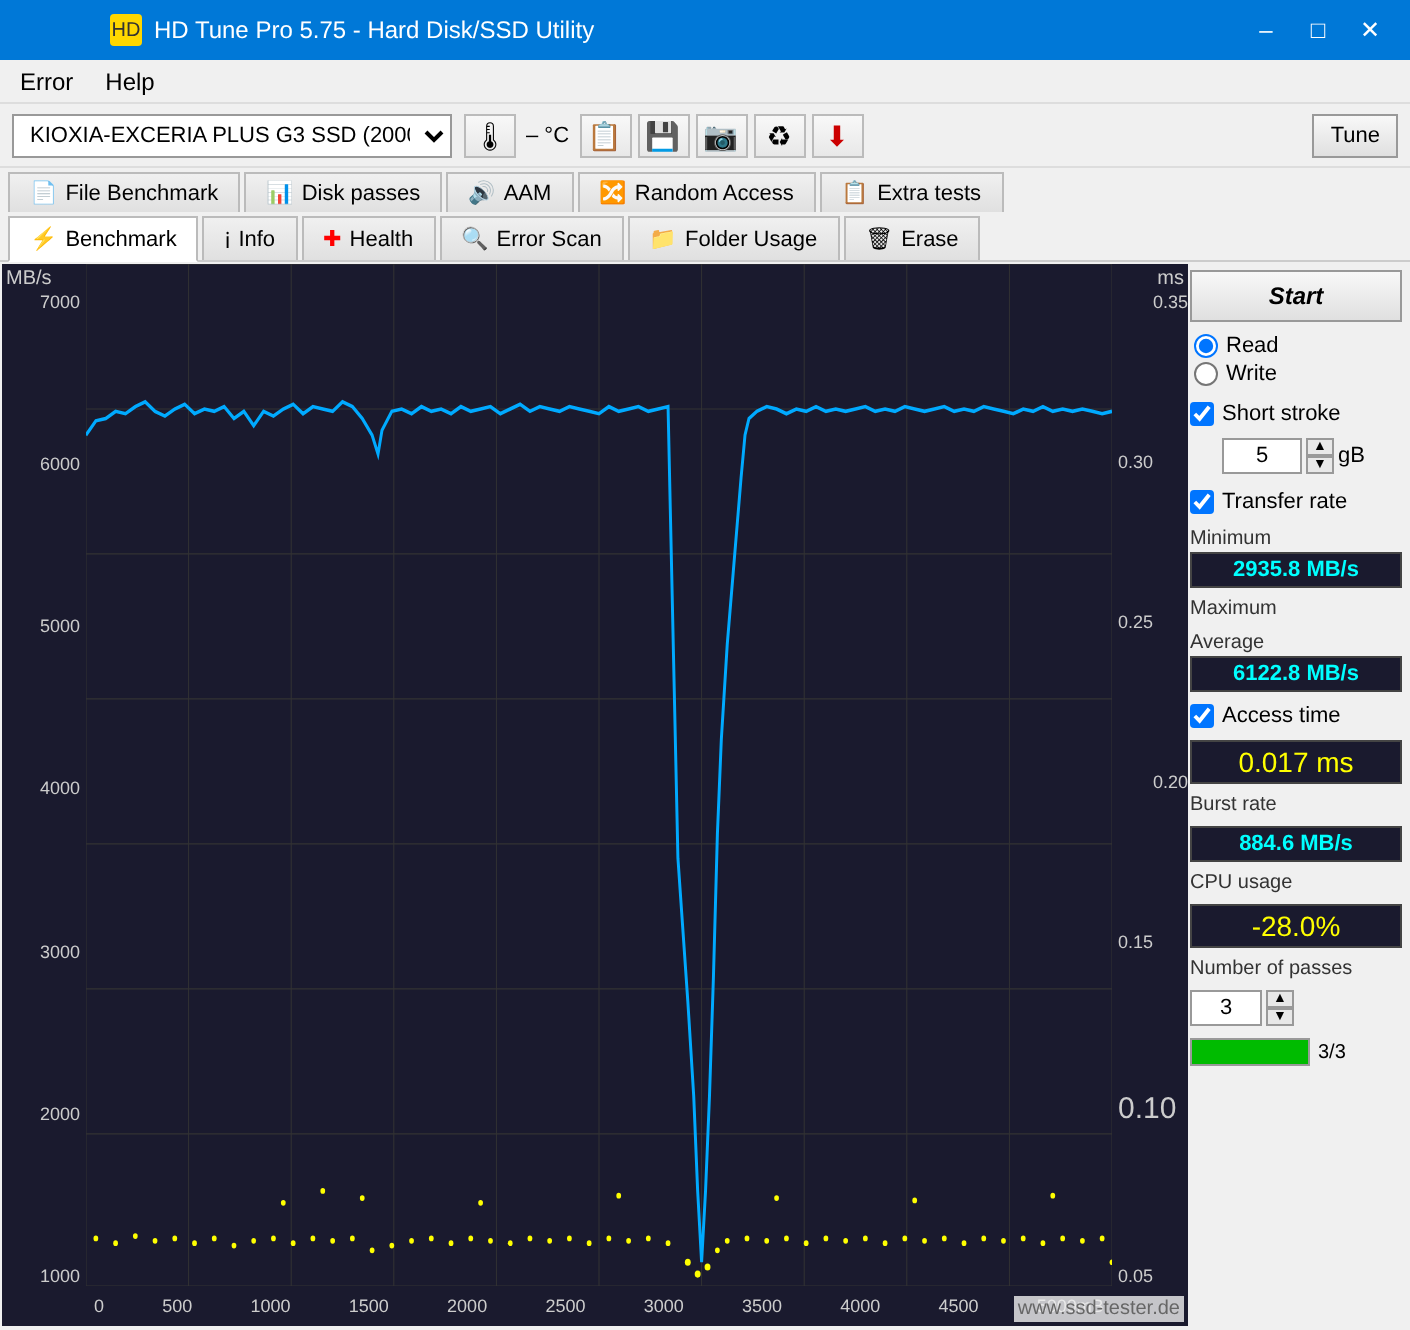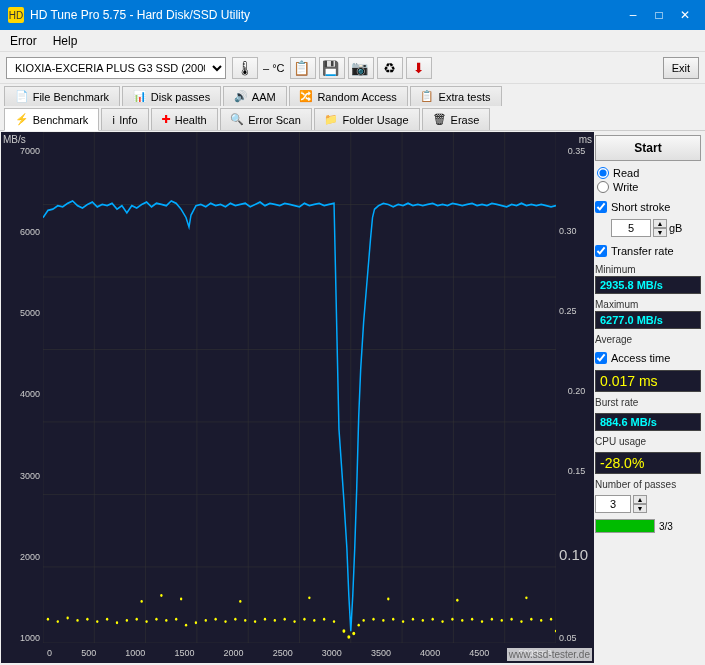--- a/index.html
+++ b/index.html
@@ -1,20 +1,20 @@
 <!DOCTYPE html>
 <html><head>
   <meta charset="utf-8">
   <style>
     * { box-sizing: border-box; margin: 0; padding: 0; }
     body { font-family: 'Segoe UI', Tahoma, Geneva, Verdana, sans-serif; font-size: 12px; background: #f0f0f0; width: 705px; height: 665px; overflow: hidden; }
     
     
     .title-bar { background: #0078d7; color: white; padding: 4px 8px; display: flex; align-items: center; justify-content: space-between; height: 30px; }
-    .title-bar-left { display: flex; align-items: center; gap: 6px; font-size: 12px; }
+    .title-bar-left { display: flex; align-items: center; gap: 6px; font-size: 12px; margin-left: 47px; }
     .title-bar-icon { width: 16px; height: 16px; background: #ffd700; border-radius: 2px; display: flex; align-items: center; justify-content: center; font-size: 10px; color: #333; }
     .title-bar-controls { display: flex; gap: 2px; }
     .title-btn { width: 24px; height: 22px; border: none; background: transparent; color: white; cursor: pointer; font-size: 12px; display: flex; align-items: center; justify-content: center; }
 
     
     .menu-bar { background: #f0f0f0; padding: 2px 4px; display: flex; gap: 4px; border-bottom: 1px solid #ddd; height: 22px; }
     .menu-item { padding: 2px 6px; cursor: pointer; font-size: 12px; }
 
     
     .toolbar { background: #f0f0f0; padding: 3px 6px; display: flex; align-items: center; gap: 6px; border-bottom: 1px solid #ddd; height: 32px; }
@@ -31,36 +31,36 @@
 
     
     .main-content { display: flex; height: calc(665px - 30px - 22px - 32px - 48px); background: #f0f0f0; }
 
     
     .chart-container { flex: 1; background: #1a1a2e; margin: 1px; position: relative; overflow: hidden; }
     .y-axis-unit { position: absolute; top: 2px; left: 2px; font-size: 10px; color: #ccc; }
 
     
     .right-panel { width: 110px; padding: 4px 4px 4px 0; display: flex; flex-direction: column; gap: 4px; }
-    .start-btn { width: 100%; height: 26px; background: linear-gradient(to bottom, #f8f8f8, #e0e0e0); border: 1px solid #999; cursor: pointer; font-size: 12px; font-weight: bold; }
+    .start-btn { width: 100%; height: 26px; background: linear-gradient(to bottom, #f8f8f8, #e0e0e0); border: 1px solid #999; cursor: pointer; font-size: 12px; font-weight: bold; font-style: italic; }
 
     .radio-group { display: flex; flex-direction: column; gap: 2px; padding: 2px; }
     .radio-option { display: flex; align-items: center; gap: 4px; font-size: 11px; cursor: pointer; }
     .radio-input { width: 12px; height: 12px; }
 
     .checkbox-row { display: flex; align-items: center; gap: 4px; font-size: 11px; padding: 2px 0; }
     .checkbox-input { width: 12px; height: 12px; }
 
     .spin-row { display: flex; align-items: center; gap: 2px; margin-left: 16px; margin-bottom: 2px; }
     .spin-input { width: 40px; height: 18px; border: 1px solid #999; font-size: 11px; text-align: center; padding: 0 2px; }
     .spin-btns { display: flex; flex-direction: column; }
     .spin-btn { width: 14px; height: 9px; border: 1px solid #999; background: #e8e8e8; cursor: pointer; font-size: 7px; display: flex; align-items: center; justify-content: center; line-height: 1; }
     .spin-label { font-size: 11px; }
 
-    .stat-box { background: #1a1a2e; color: white; padding: 2px 4px; font-size: 10px; text-align: left; border: 1px solid #444; }
+    .stat-box { background: #1a1a2e; color: white; padding: 2px 4px; font-size: 10px; text-align: center; border: 1px solid #444; }
     .stat-label { font-size: 10px; color: #333; padding: 1px 0; }
 
     .value-cyan { color: #00ffff; font-weight: bold; font-size: 11px; }
     .value-yellow { color: #ffff00; font-weight: normal; font-size: 14px; }
 
     .passes-row { display: flex; align-items: center; gap: 2px; }
     .progress-bar-container { width: 60px; height: 14px; background: #ddd; border: 1px solid #999; }
     .progress-bar-fill { height: 100%; background: #00bb00; }
 
     .watermark { position: absolute; bottom: 2px; right: 2px; font-size: 10px; color: #666; background: rgba(240,240,240,0.8); padding: 1px 2px; }
@@ -91,21 +91,21 @@
   </select>
   <div class="toolbar-icons">
     <button class="toolbar-icon-btn">🌡</button>
     <span style="font-size:11px;padding:0 2px;">– °C</span>
     <button class="toolbar-icon-btn">📋</button>
     <button class="toolbar-icon-btn">💾</button>
     <button class="toolbar-icon-btn">📷</button>
     <button class="toolbar-icon-btn">♻</button>
     <button class="toolbar-icon-btn" style="color:#cc0000;">⬇</button>
   </div>
-  <button class="exit-btn">Exit</button>
+  <button class="exit-btn">Tune</button>
 </div>
 
 <div class="tab-bar">
   <div class="tab-row">
     <div class="tab">
       <span>📄</span>
       <span>File Benchmark</span>
     </div>
     <div class="tab">
       <span>📊</span>
@@ -164,25 +164,25 @@
       <span style="font-size:9px;color:#ccc;text-align:right;padding-right:3px;">5000</span>
       <span style="font-size:9px;color:#ccc;text-align:right;padding-right:3px;">4000</span>
       <span style="font-size:9px;color:#ccc;text-align:right;padding-right:3px;">3000</span>
       <span style="font-size:9px;color:#ccc;text-align:right;padding-right:3px;">2000</span>
       <span style="font-size:9px;color:#ccc;text-align:right;padding-right:3px;">1000</span>
     </div>
 
     <span style="position:absolute;top:2px;right:2px;font-size:10px;color:#ccc;z-index:5;padding-left:28px;">ms</span>
 
     <div style="position:absolute;right:0;top:14px;bottom:20px;width:38px;display:flex;flex-direction:column;justify-content:space-between;z-index:5;">
-      <span style="font-size:9px;color:#ccc;text-align:center;padding-left:3px;">0.35</span>
+      <span style="font-size:9px;color:#ccc;text-align:right;padding-left:3px;">0.35</span>
       <span style="font-size:9px;color:#ccc;text-align:left;padding-left:3px;">0.30</span>
       <span style="font-size:9px;color:#ccc;text-align:left;padding-left:3px;">0.25</span>
-      <span style="font-size:9px;color:#ccc;text-align:center;padding-left:3px;">0.20</span>
-      <span style="font-size:9px;color:#ccc;text-align:center;padding-left:3px;">0.15</span>
+      <span style="font-size:9px;color:#ccc;text-align:right;padding-left:3px;">0.20</span>
+      <span style="font-size:9px;color:#ccc;text-align:left;padding-left:3px;">0.15</span>
       <span style="font-size:15px;color:#ccc;text-align:left;padding-left:3px;">0.10</span>
       <span style="font-size:9px;color:#ccc;text-align:left;padding-left:3px;">0.05</span>
     </div>
 
     <svg style="position:absolute;left:42px;top:0;right:38px;bottom:20px;width:calc(100% - 80px);height:calc(100% - 20px);" viewBox="0 0 520 430" preserveAspectRatio="none">
 
       <rect width="520" height="430" fill="#1a1a2e"></rect>
 
       <line x1="0" y1="0" x2="520" y2="0" stroke="#333" stroke-width="0.5"></line>
       <line x1="0" y1="61" x2="520" y2="61" stroke="#333" stroke-width="0.5"></line>
@@ -327,26 +327,26 @@
     </label>
 
     <div>
       <div class="stat-label">Minimum</div>
       <div class="stat-box">
         <span class="value-cyan">2935.8 MB/s</span>
       </div>
     </div>
     <div>
       <div class="stat-label">Maximum</div>
-      <div class="stat-box">
-        <span class="value-cyan">6277.0 MB/s</span>
-      </div>
     </div>
     <div>
       <div class="stat-label">Average</div>
+      <div class="stat-box">
+        <span class="value-cyan">6122.8 MB/s</span>
+      </div>
     </div>
 
     <label class="checkbox-row">
       <input type="checkbox" checked="" class="checkbox-input" style="">
       <span>Access time</span>
     </label>
     <div class="stat-box">
       <span class="value-yellow">0.017 ms</span>
     </div>
 

